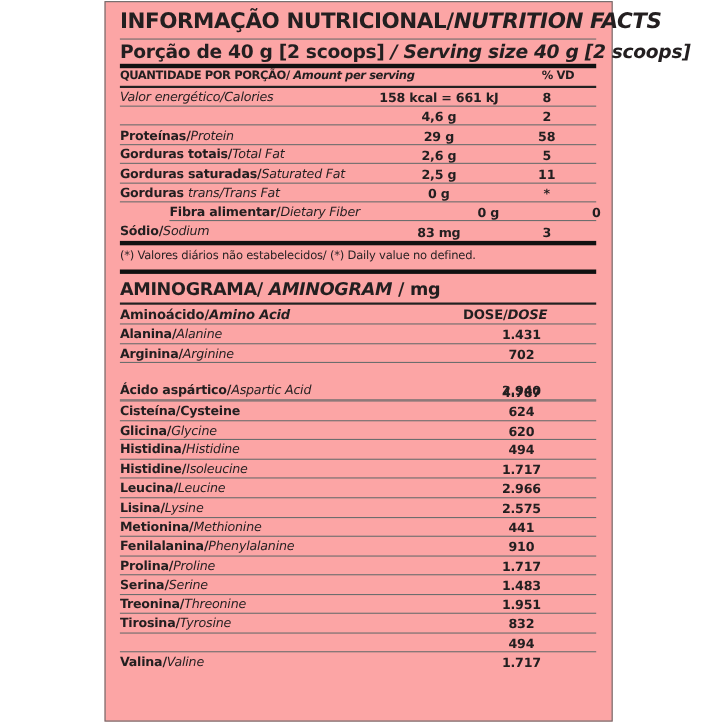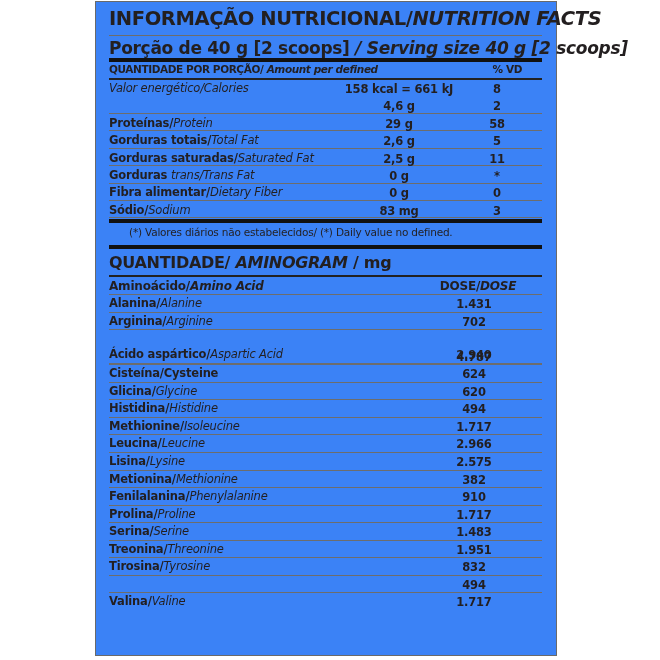--- a/index.html
+++ b/index.html
@@ -1,72 +1,72 @@
 <!DOCTYPE html>
 <html><head>
 <meta charset="utf-8">
 <style>
   html, body { margin: 0; padding: 0; background: #ffffff; }
   body { width: 660px; height: 660px; position: relative; overflow: hidden;
          font-family: "DejaVu Sans", sans-serif; color: #231f20; }
   .panel { position: absolute; left: 95px; top: 1px; width: 462px; height: 655px;
-           border: 1.5px solid #6a6a6a; box-sizing: border-box; background: #3b82f6; }
+           border: 1.5px solid #6a6a6a; box-sizing: border-box; background: #fca5a5; }
   .inner { position: absolute; left: 13px; right: 14px; top: 0; }
   .title { position: absolute; left: 0; top: 5px; white-space: nowrap;
            font-size: 19.5px; font-weight: bold; letter-spacing: -0.4px; color: #231f20; }
   .title i { font-style: italic; }
   .hline { position: absolute; left: 0; right: 0; background: #3a3a3a; }
   .thin { height: 1px; background: #6d6d6d; }
   .thick { height: 4px; background: #111; }
   .mid { height: 2px; background: #222; }
   .serving { position: absolute; left: 0; top: 36px; white-space: nowrap;
              font-size: 17px; font-weight: bold; letter-spacing: -0.3px; }
   .serving .en { font-style: italic; }
   .qhead { position: absolute; left: 0; right: 0; top: 61px; height: 15px;
            font-size: 10.5px; font-weight: bold; letter-spacing: -0.4px; }
   .qhead .l { position: absolute; left: 0; }
   .qhead .l i { font-style: italic; }
   .qhead .r { position: absolute; right: 20px; }
-  .row { position: absolute; left: 0; right: 0; height: 34px; font-size: 11.5px;
+  .row { position: absolute; left: 0; right: 0; height: 17px; font-size: 11.5px;
          letter-spacing: -0.2px; }
   .row .name { position: absolute; left: 0; top: 1px; white-space: nowrap; font-weight: 600; }
   .row .name i { font-weight: 500; }
   .row .qty { position: absolute; left: 235px; width: 110px; text-align: center; top: 2px; font-weight: 600; }
   .row .vd { position: absolute; left: 353px; width: 70px; text-align: center; top: 2px; font-weight: 600; }
   .row .sep { position: absolute; left: 0; right: 0; bottom: 0; height: 1px; background: #6d6d6d; }
-  .foot { position: absolute; left: 0; top: 224px; font-size: 10.5px; letter-spacing: -0.2px; white-space: nowrap; margin-left: 20px; }
+  .foot { position: absolute; left: 0; top: 224px; font-size: 10.5px; letter-spacing: -0.2px; white-space: nowrap; }
   .amtitle { position: absolute; left: 0; top: 251px; font-size: 16px; font-weight: bold;
              letter-spacing: -0.3px; white-space: nowrap; }
   .amtitle i { font-style: italic; }
   .amhead { position: absolute; left: 0; right: 0; top: 277px; height: 16px; font-size: 12px;
             font-weight: bold; letter-spacing: -0.2px; }
   .amhead .l { position: absolute; left: 0; }
   .amhead .l i { font-style: italic; }
-  .amhead .r { position: absolute; left: 324px; width: 90px; text-align: center; }
+  .amhead .r { position: absolute; left: 312px; width: 90px; }
   .amhead .r i { font-style: italic; }
   .arow { position: absolute; left: 0; right: 0; height: 17.6px; font-size: 11.5px; letter-spacing: -0.2px; }
   .arow .name { position: absolute; left: 0; top: 1px; white-space: nowrap; font-weight: 600; }
   .arow .name i { font-weight: 500; }
   .arow .dose { position: absolute; left: 320px; width: 90px; text-align: center; top: 2px; font-weight: 600; }
   .arow .sep { position: absolute; left: 0; right: 0; bottom: 0; height: 1px; background: #6d6d6d; }
 </style>
 </head>
 <body>
 
 <div class="panel">
   <div class="inner">
 
     <div class="title"><span>INFORMAÇÃO NUTRICIONAL/</span><i>NUTRITION FACTS</i></div>
     <div class="hline thin" style="top:33px"></div>
 
     <div class="serving"><span>Porção de 40 g [2 scoops] </span><span class="en">/ Serving size 40 g [2 scoops]</span></div>
     <div class="hline thick" style="top:56px"></div>
 
     <div class="qhead">
-      <span class="l"><span>QUANTIDADE POR PORÇÃO/ </span><i>Amount per defined</i></span>
+      <span class="l"><span>QUANTIDADE POR PORÇÃO/ </span><i>Amount per serving</i></span>
       <span class="r">% VD</span>
     </div>
     <div class="hline mid" style="top:76px"></div>
 
     <div id="nutrient-rows">
         <div class="row" style="top: 78px;">
           <span class="name"><span></span><i style="font-weight:500">Valor energético/Calories</i></span>
           <span class="qty">158 kcal = 661 kJ</span>
           <span class="vd">8</span>
           <span class="sep"></span>
@@ -93,38 +93,38 @@
           <span class="qty">2,5 g</span>
           <span class="vd">11</span>
           <span class="sep"></span>
         </div>
         <div class="row" style="top: 165px;">
           <span class="name"><span>Gorduras </span><i>trans/Trans Fat</i></span>
           <span class="qty">0 g</span>
           <span class="vd">*</span>
           <span class="sep"></span>
         </div>
-        <div class="row" style="top: 182.4px;">
+        <div class="row" style="top: 182.4px; margin-left: 45px;">
           <span class="name"><span>Fibra alimentar/</span><i>Dietary Fiber</i></span>
           <span class="qty">0 g</span>
           <span class="vd">0</span>
           <span class="sep"></span>
         </div>
         <div class="row" style="top: 200px;">
           <span class="name"><span>Sódio/</span><i>Sodium</i></span>
           <span class="qty">83 mg</span>
           <span class="vd">3</span>
         </div>
       </div>
 
     <div class="hline thick" style="top:217px"></div>
     <div class="foot">(*) Valores diários não estabelecidos/ (*) Daily value no defined.</div>
     <div class="hline thick" style="top:243px"></div>
 
-    <div class="amtitle"><span>QUANTIDADE/ </span><i>AMINOGRAM</i><span> / mg</span></div>
+    <div class="amtitle"><span>AMINOGRAMA/ </span><i>AMINOGRAM</i><span> / mg</span></div>
     <div class="hline mid" style="top:273px"></div>
 
     <div class="amhead">
       <span class="l"><span>Aminoácido/</span><i>Amino Acid</i></span>
       <span class="r"><span>DOSE/</span><i>DOSE</i></span>
     </div>
     <div class="hline thin" style="top:292px"></div>
 
     <div id="amino-rows">
         <div class="arow" style="top: 293px;">
@@ -155,37 +155,37 @@
           <span class="name"><span>Glicina/</span><i>Glycine</i></span>
           <span class="dose">620</span>
           <span class="sep"></span>
         </div>
         <div class="arow" style="top: 398.3px;">
           <span class="name"><span>Histidina/</span><i>Histidine</i></span>
           <span class="dose">494</span>
           <span class="sep"></span>
         </div>
         <div class="arow" style="top: 415.85px;">
-          <span class="name"><span>Methionine/</span><i>Isoleucine</i></span>
+          <span class="name"><span>Histidine/</span><i>Isoleucine</i></span>
           <span class="dose">1.717</span>
           <span class="sep"></span>
         </div>
         <div class="arow" style="top: 433.4px;">
           <span class="name"><span>Leucina/</span><i>Leucine</i></span>
           <span class="dose">2.966</span>
           <span class="sep"></span>
         </div>
         <div class="arow" style="top: 450.95px;">
           <span class="name"><span>Lisina/</span><i>Lysine</i></span>
           <span class="dose">2.575</span>
           <span class="sep"></span>
         </div>
         <div class="arow" style="top: 468.5px;">
           <span class="name"><span>Metionina/</span><i>Methionine</i></span>
-          <span class="dose">382</span>
+          <span class="dose">441</span>
           <span class="sep"></span>
         </div>
         <div class="arow" style="top: 486.05px;">
           <span class="name"><span>Fenilalanina/</span><i>Phenylalanine</i></span>
           <span class="dose">910</span>
           <span class="sep"></span>
         </div>
         <div class="arow" style="top: 503.6px;">
           <span class="name"><span>Prolina/</span><i>Proline</i></span>
           <span class="dose">1.717</span>

